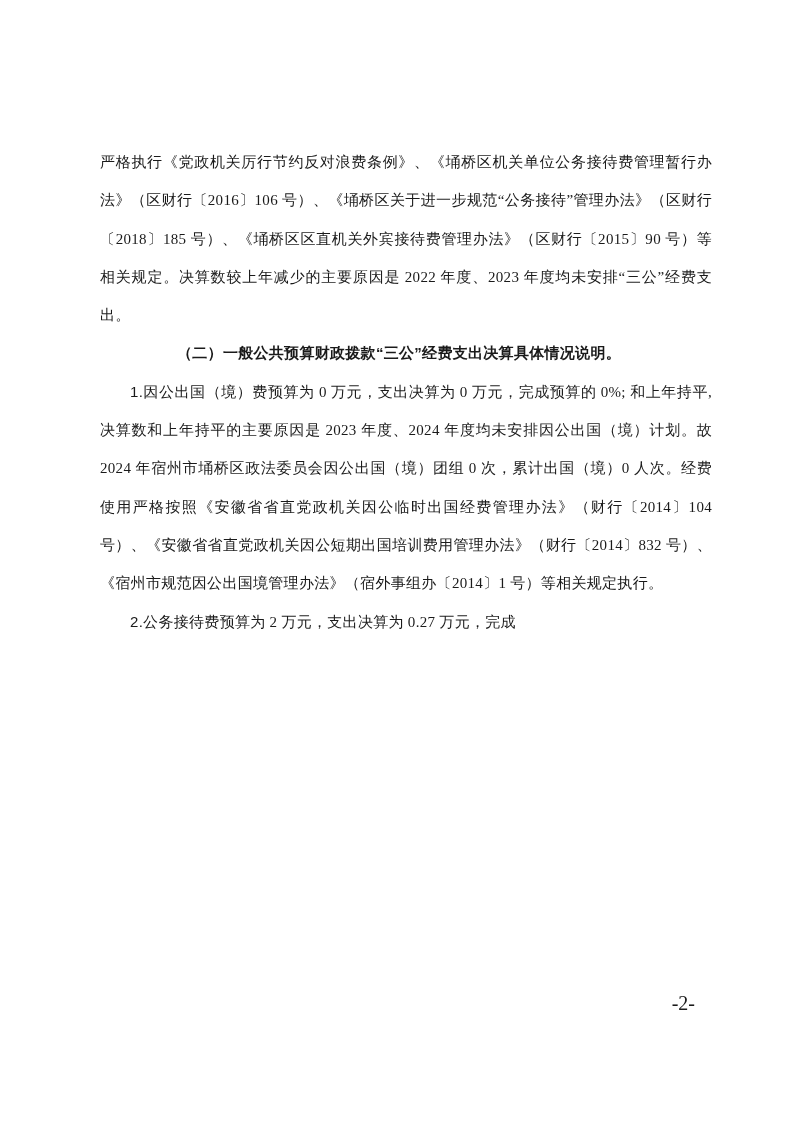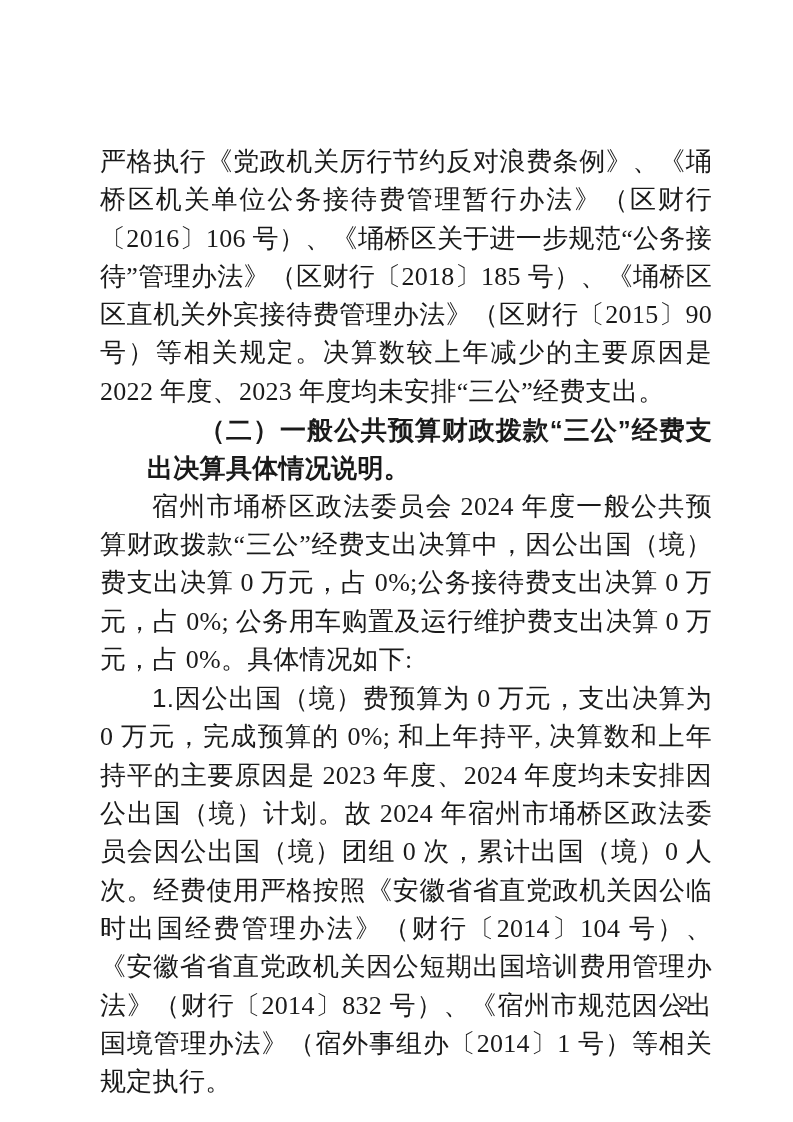--- a/index.html
+++ b/index.html
@@ -14,21 +14,21 @@
     background: #ffffff;
     overflow: hidden;
     font-family: "Liberation Serif", "DejaVu Serif", serif;
     color: #1a1a1a;
   }
   .content {
     position: absolute;
     left: 100px;
     top: 143px;
     width: 612px;
-    font-size: 26px;
+    font-size: 15px;
     line-height: 38.3px;
     text-align: justify;
     text-justify: inter-ideograph;
     letter-spacing: 0.3px;
   }
   .para {
     margin: 0;
     text-indent: 2em;
   }
   .para.no-indent {
@@ -55,17 +55,17 @@
     color: #1a1a1a;
   }
 </style>
 </head>
 <body>
 
 <div class="page">
   <div class="content">
     <p class="para no-indent">严格执行《党政机关厉行节约反对浪费条例》、《埇桥区机关单位公务接待费管理暂行办法》（区财行〔2016〕106 号）、《埇桥区关于进一步规范“公务接待”管理办法》（区财行〔2018〕185 号）、《埇桥区区直机关外宾接待费管理办法》（区财行〔2015〕90 号）等相关规定。决算数较上年减少的主要原因是 2022 年度、2023 年度均未安排“三公”经费支出。</p>
     <p class="para heading">（二）一般公共预算财政拨款“三公”经费支出决算具体情况说明。</p>
-    <p class="para">宿州市埇桥区政法委员会 2024 年度一般公共预算财政拨款“三公”经费支出决算中，因公出国（境）费支出决算 0 万元，占 0%;公务接待费支出决算 0 万元，占 0%; 公务用车购置及运行维护费支出决算 0 万元，占 0%。具体情况如下:</p>
     <p class="para"><span class="bold-label">1.因公出国（境）费</span><span>预算为 0 万元，支出决算为 0 万元，完成预算的 0%; 和上年持平, 决算数和上年持平的主要原因是 2023 年度、2024 年度均未安排因公出国（境）计划。故 2024 年宿州市埇桥区政法委员会因公出国（境）团组 0 次，累计出国（境）0 人次。经费使用严格按照《安徽省省直党政机关因公临时出国经费管理办法》（财行〔2014〕104 号）、《安徽省省直党政机关因公短期出国培训费用管理办法》（财行〔2014〕832 号）、《宿州市规范因公出国境管理办法》（宿外事组办〔2014〕1 号）等相关规定执行。</span></p>
+    <p class="para"><span class="bold-label">2.公务接待费</span><span>预算为 2 万元，支出决算为 0.27 万元，完成</span></p>
   </div>
   <div class="page-number">-2-</div>
 </div>
 
 </body></html>

